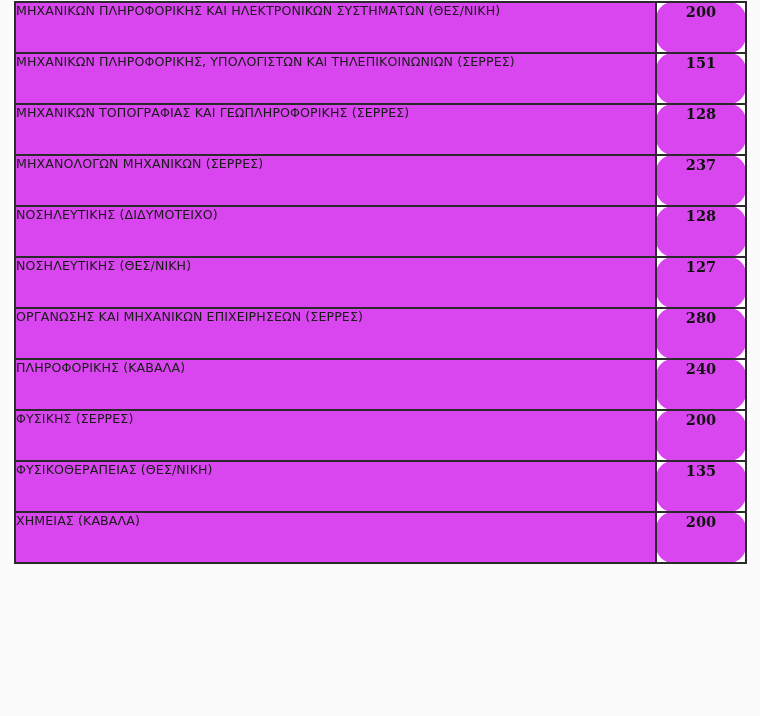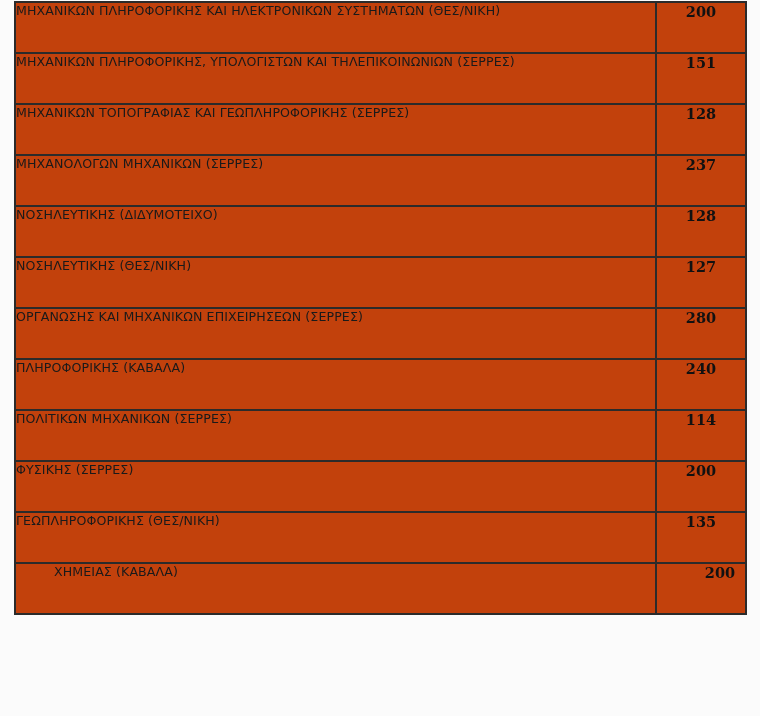--- a/index.html
+++ b/index.html
@@ -24,21 +24,21 @@
   table.data-table {
     border-collapse: collapse;
     width: 731px;
     table-layout: fixed;
     background: #ffffff;
   }
 
   table.data-table td {
     border: 2px solid #2b2b2b;
     vertical-align: top;
-    background: #c2410c;
+    background: #d946ef;
     padding: 0;
     height: 49px;
   }
 
   td.dept-cell {
     width: 639px;
     padding: 9px 6px 0 7px;
     font-size: 12.6px;
     line-height: 15px;
     color: #1a1a1a;
@@ -48,26 +48,26 @@
   }
 
   td.count-cell {
     width: 88px;
     padding: 8px 0 0 0;
     text-align: center;
     font-size: 14.5px;
     font-weight: bold;
     color: #111111;
     font-family: "DejaVu Serif", serif;
+    border-radius: 17px;
   }
 
   
   table.data-table tr:last-child td {
     height: 49px;
-    padding-left: 38px;
   }
 </style>
 </head>
 <body>
 
 <div id="table-wrap">
   <table class="data-table">
     <tbody>
         <tr>
           <td class="dept-cell">ΜΗΧΑΝΙΚΩΝ ΠΛΗΡΟΦΟΡΙΚΗΣ ΚΑΙ ΗΛΕΚΤΡΟΝΙΚΩΝ ΣΥΣΤΗΜΑΤΩΝ (ΘΕΣ/ΝΙΚΗ)</td>
@@ -95,29 +95,25 @@
         </tr>
         <tr>
           <td class="dept-cell">ΟΡΓΑΝΩΣΗΣ ΚΑΙ ΜΗΧΑΝΙΚΩΝ ΕΠΙΧΕΙΡΗΣΕΩΝ (ΣΕΡΡΕΣ)</td>
           <td class="count-cell">280</td>
         </tr>
         <tr>
           <td class="dept-cell">ΠΛΗΡΟΦΟΡΙΚΗΣ (ΚΑΒΑΛΑ)</td>
           <td class="count-cell">240</td>
         </tr>
         <tr>
-          <td class="dept-cell">ΠΟΛΙΤΙΚΩΝ ΜΗΧΑΝΙΚΩΝ (ΣΕΡΡΕΣ)</td>
-          <td class="count-cell">114</td>
-        </tr>
-        <tr>
           <td class="dept-cell">ΦΥΣΙΚΗΣ (ΣΕΡΡΕΣ)</td>
           <td class="count-cell">200</td>
         </tr>
         <tr>
-          <td class="dept-cell">ΓΕΩΠΛΗΡΟΦΟΡΙΚΗΣ (ΘΕΣ/ΝΙΚΗ)</td>
+          <td class="dept-cell">ΦΥΣΙΚΟΘΕΡΑΠΕΙΑΣ (ΘΕΣ/ΝΙΚΗ)</td>
           <td class="count-cell">135</td>
         </tr>
         <tr>
           <td class="dept-cell">ΧΗΜΕΙΑΣ (ΚΑΒΑΛΑ)</td>
           <td class="count-cell">200</td>
         </tr>
       </tbody>
   </table>
 </div>
 

